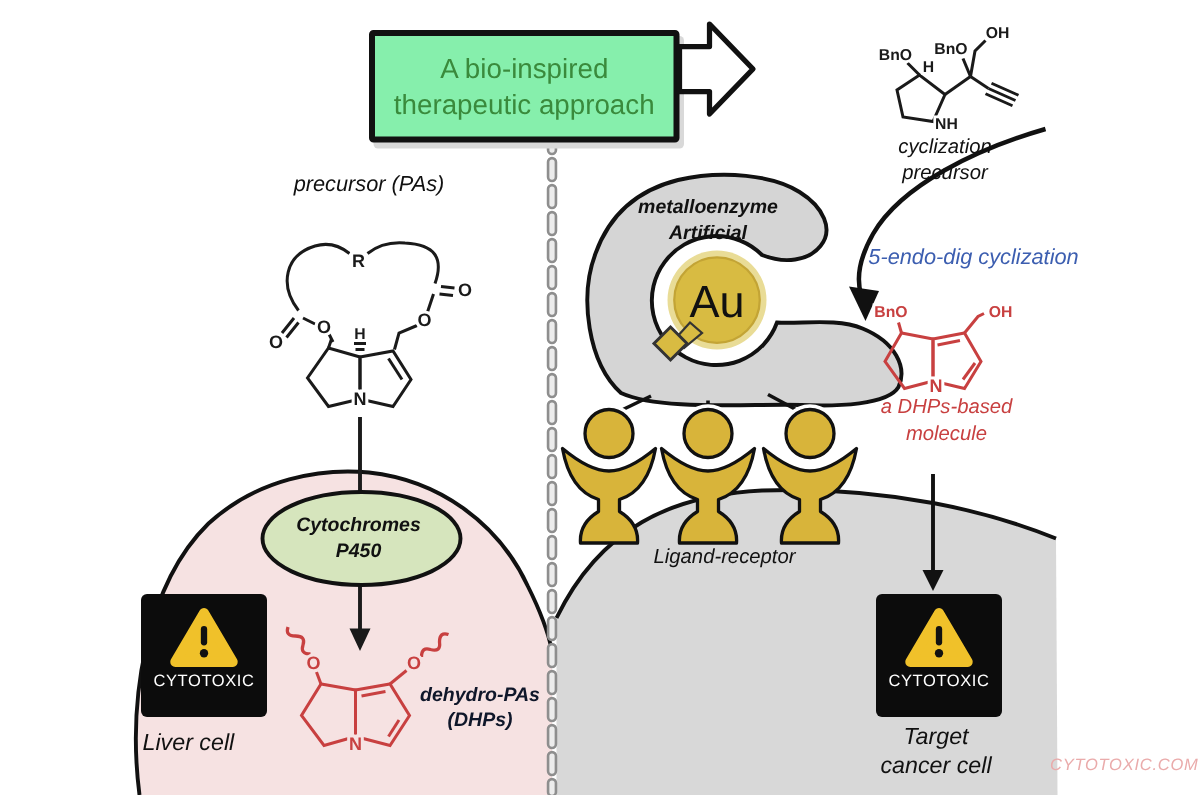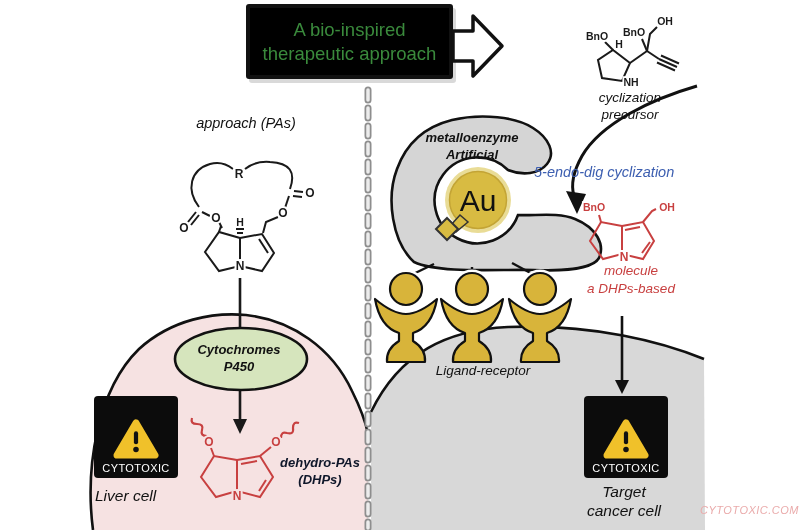--- a/index.html
+++ b/index.html
@@ -1,39 +1,39 @@
 <!DOCTYPE html>
 <html><head>
 <meta charset="utf-8">
 <style>
   html,body{margin:0;padding:0;background:#fff;}
   .fig{position:relative;width:800px;height:530px;background:#fff;overflow:hidden;
        font-family:"Liberation Sans",sans-serif;}
   .art{position:absolute;left:0;top:0;}
   .t{position:absolute;color:#111;font-family:"Liberation Sans",sans-serif;line-height:1.25;font-style:italic;}
   .ctr{text-align:center;}
-  .title-box{position:absolute;left:246px;top:4px;width:199px;height:67px;
-             background:#000000;border:4px solid #111;border-radius:3px;
+  .title-box{position:absolute;left:246px;top:20px;width:199px;height:67px;
+             background:#86efac;border:4px solid #111;border-radius:3px;
              box-shadow:3px 4px 0 #d9d9d9;display:flex;flex-direction:column;
              justify-content:center;}
   .title-box div{color:#3a8a3c;font-size:18.5px;text-align:center;line-height:24px;}
   .block-arrow{position:absolute;left:451px;top:7px;}
   .pa-title{left:166px;top:113px;width:160px;font-size:14.5px;line-height:20px;}
   .precursor-label{left:570px;top:89px;width:120px;font-size:13.5px;line-height:17px;}
   .enzyme-label{left:398px;top:130px;width:148px;font-size:13px;font-weight:bold;line-height:16.5px;}
-  .reaction-label{left:534px;top:163px;width:230px;font-size:14.5px;font-style:italic;color:#3c5eb0;}
+  .reaction-label{left:534px;top:163px;width:230px;font-size:14.5px;font-style:italic;color:#3c5eb0;text-align:center;}
   .product-label{left:572px;top:262px;width:118px;font-size:13.5px;color:#c84040;line-height:17.5px;}
   .receptor-label{left:408px;top:363px;width:150px;font-size:13.5px;}
   .cyt-label{left:175px;top:342px;width:128px;font-size:13px;font-weight:bold;line-height:16.5px;}
   .dhp-label{left:270px;top:455px;width:100px;font-size:13px;font-weight:bold;color:#0f172a;line-height:16.5px;}
   .liver-label{left:95px;top:486px;width:110px;font-size:15.5px;}
   .target-label{left:562px;top:482px;width:124px;font-size:15.5px;line-height:19px;}
   .watermark{left:700px;top:504px;font-size:11px;color:#eaabab;letter-spacing:.5px;}
   .sign{position:absolute;width:84px;height:82px;background:#0c0c0c;border-radius:4px;
-        display:flex;flex-direction:column;align-items:center;padding-top:21px;box-sizing:border-box;}
+        display:flex;flex-direction:column;align-items:center;padding-top:7px;box-sizing:border-box;}
   .sign .cyto{color:#fff;font-size:11px;letter-spacing:.4px;margin-top:1px;}
   .sign-left{left:94px;top:396px;}
   .sign-right{left:584px;top:396px;}
   svg text{font-family:"Liberation Sans",sans-serif;}
   .atom{font-size:12px;font-weight:600;paint-order:stroke;stroke:#fff;stroke-width:4px;}
   .atom-sm{font-size:10.5px;font-weight:600;paint-order:stroke;stroke:#fff;stroke-width:3.5px;}
   .halo-pink{stroke:#f6e2e2;}
   .au-text{font-size:30px;fill:#111;}
 </style>
 </head>
@@ -174,38 +174,38 @@
 
   <div class="title-box">
     <div>A bio-inspired</div>
     <div>therapeutic approach</div>
   </div>
   <svg class="block-arrow" width="58" height="80">
     <polygon points="2,24 22,24 22,9 51,39 22,69 22,54 2,54" fill="#fff" stroke="#111" stroke-width="3.5" stroke-linejoin="round"></polygon>
   </svg>
 
   <div class="t ctr pa-title">
-    <div>approach (PAs)</div>
+    <div>precursor (PAs)</div>
   </div>
 
   <div class="t ctr precursor-label">
     <div>cyclization</div>
     <div>precursor</div>
   </div>
 
   <div class="t ctr enzyme-label">
     <div>metalloenzyme</div>
     <div>Artificial</div>
   </div>
 
   <div class="t reaction-label">5-endo-dig cyclization</div>
 
   <div class="t ctr product-label">
+    <div>a DHPs-based</div>
     <div>molecule</div>
-    <div>a DHPs-based</div>
   </div>
 
   <div class="t ctr receptor-label">Ligand-receptor</div>
 
   <div class="t ctr cyt-label">
     <div>Cytochromes</div>
     <div>P450</div>
   </div>
 
   <div class="t ctr dhp-label">

